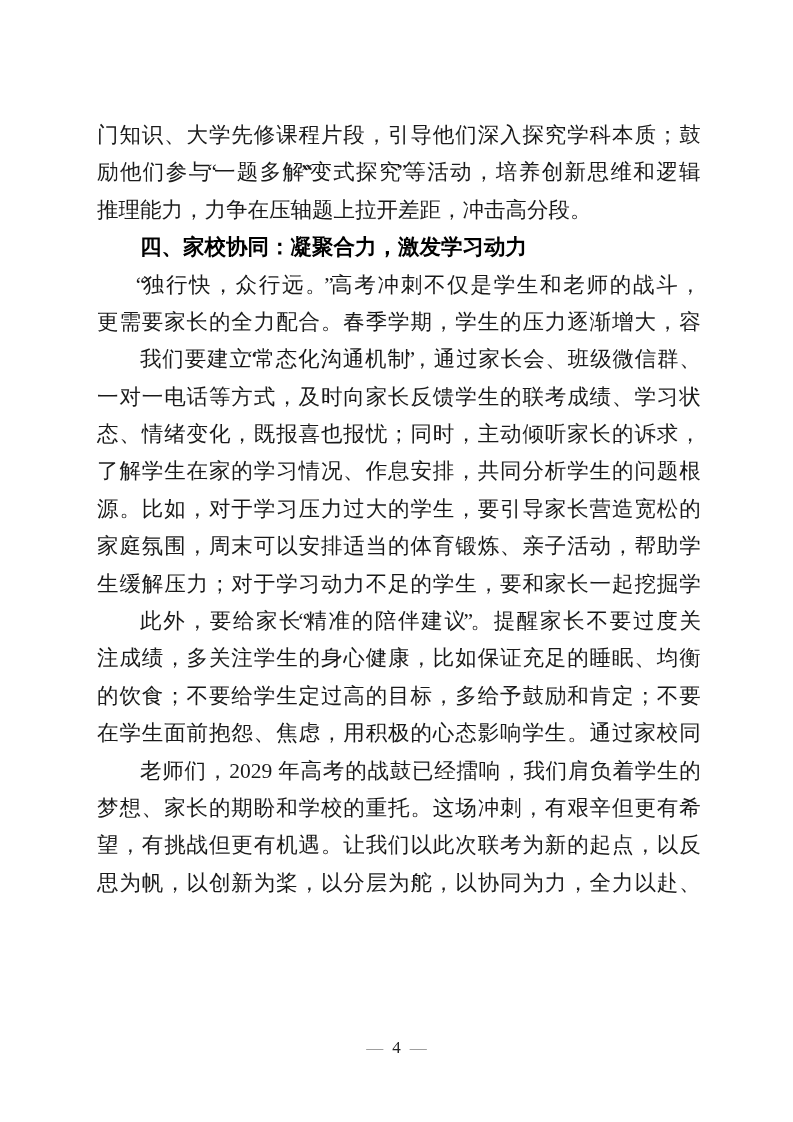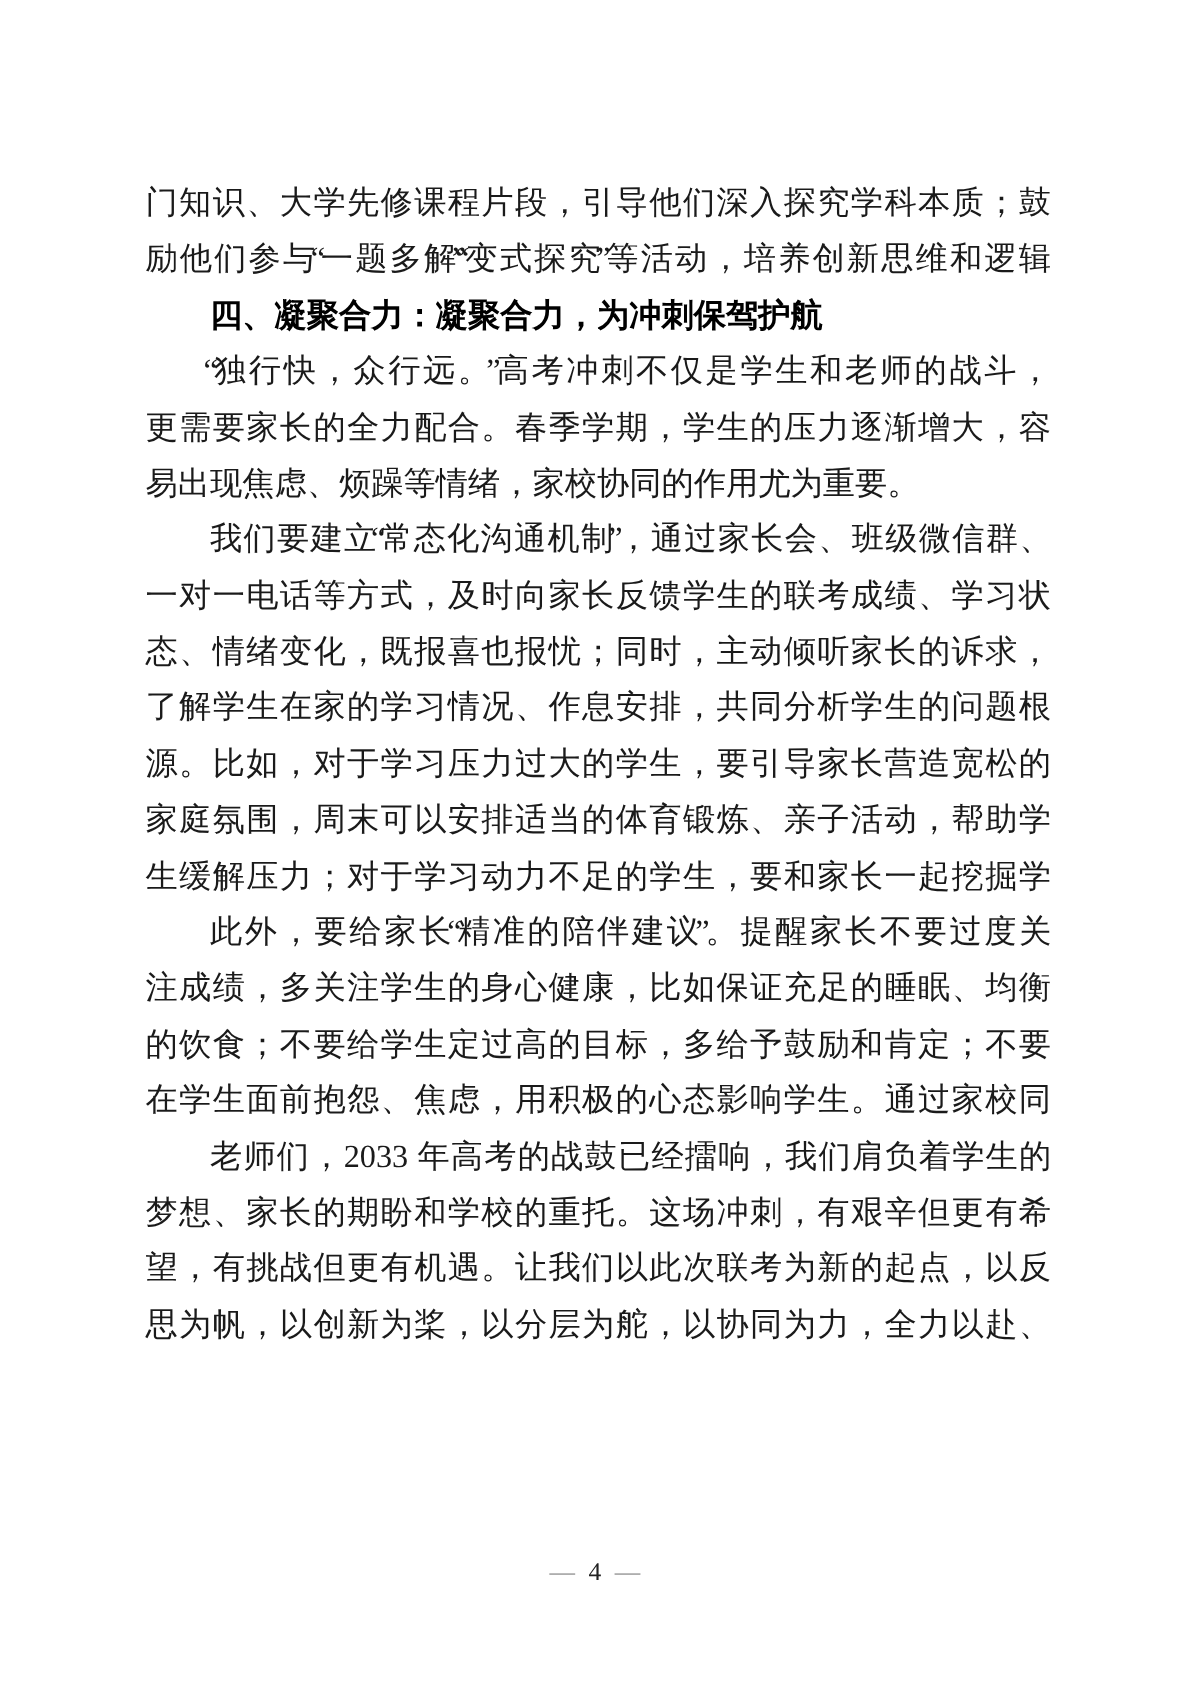--- a/index.html
+++ b/index.html
@@ -107,21 +107,22 @@
         <span>培</span>
         <span>养</span>
         <span>创</span>
         <span>新</span>
         <span>思</span>
         <span>维</span>
         <span>和</span>
         <span>逻</span>
         <span>辑</span>
       </div>
-      <div class="line heading indent">四、凝聚合力：凝聚合力，为冲刺保驾护航</div>
+      <div class="line">推理能力，力争在压轴题上拉开差距，冲击高分段。</div>
+      <div class="line heading indent">四、家校协同：凝聚合力，激发学习动力</div>
       <div class="line j indent">
         <span class="q">“</span>
         <span>独</span>
         <span>行</span>
         <span>快</span>
         <span>，</span>
         <span>众</span>
         <span>行</span>
         <span>远</span>
         <span>。</span>
@@ -165,21 +166,20 @@
         <span>的</span>
         <span>压</span>
         <span>力</span>
         <span>逐</span>
         <span>渐</span>
         <span>增</span>
         <span>大</span>
         <span>，</span>
         <span>容</span>
       </div>
-      <div class="line">易出现焦虑、烦躁等情绪，家校协同的作用尤为重要。</div>
       <div class="line j indent">
         <span>我</span>
         <span>们</span>
         <span>要</span>
         <span>建</span>
         <span>立</span>
         <span class="q">“</span>
         <span>常</span>
         <span>态</span>
         <span>化</span>
@@ -489,21 +489,21 @@
         <span>过</span>
         <span>家</span>
         <span>校</span>
         <span>同</span>
       </div>
       <div class="line j indent">
         <span>老</span>
         <span>师</span>
         <span>们</span>
         <span>，</span>
-        <span>2033 </span>
+        <span>2029 </span>
         <span>年</span>
         <span>高</span>
         <span>考</span>
         <span>的</span>
         <span>战</span>
         <span>鼓</span>
         <span>已</span>
         <span>经</span>
         <span>擂</span>
         <span>响</span>

